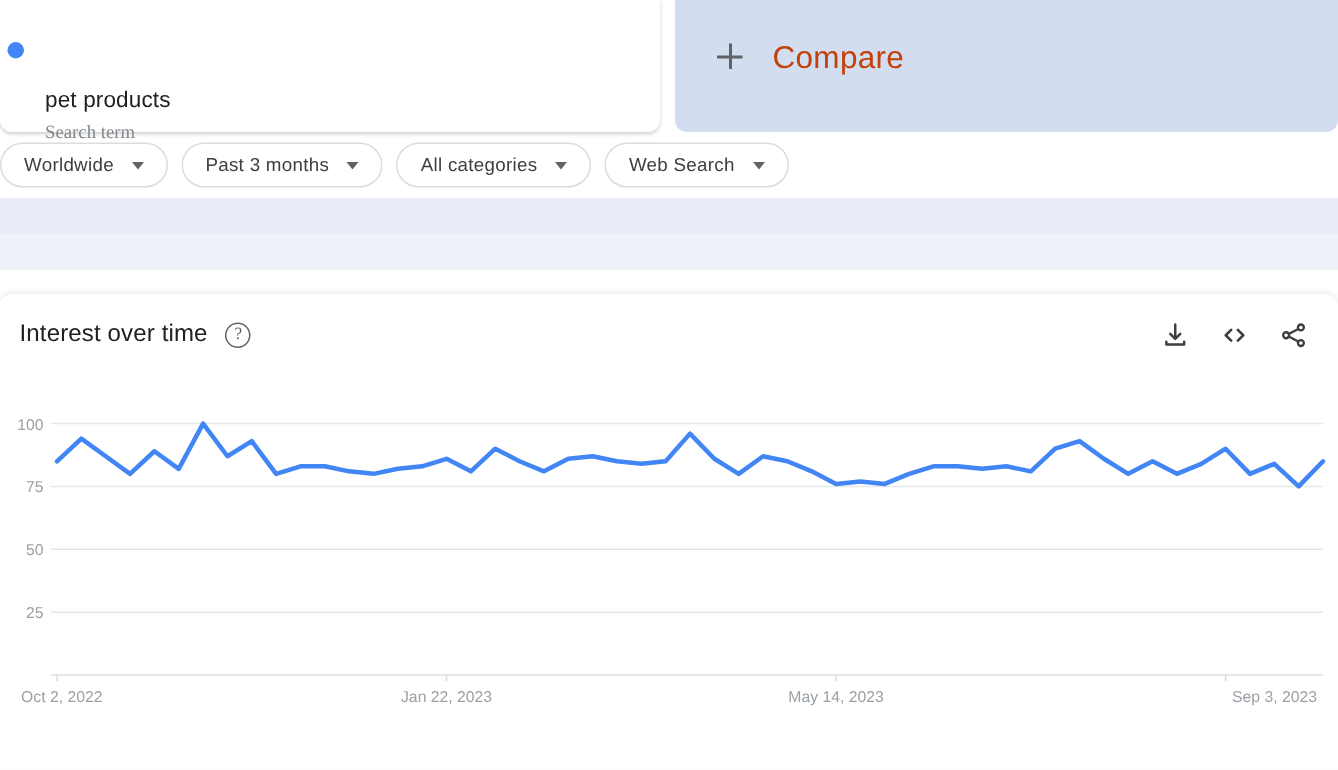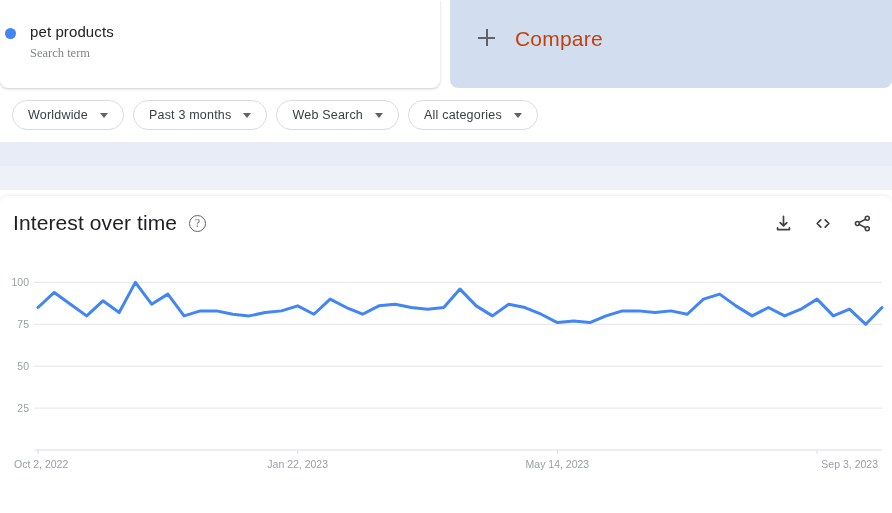--- a/index.html
+++ b/index.html
@@ -38,21 +38,21 @@
     z-index: 2;
   }
   .term-dot {
     width: 11px;
     height: 11px;
     border-radius: 50%;
     background: #4285f4;
     margin: 6px 14px 0 5px;
     flex: none;
   }
-  .term-text { display: flex; flex-direction: column; }
+  .term-text { display: flex; flex-direction: column; margin-top: 35px; }
   .term-title {
     font-size: 15px;
     color: #202124;
     line-height: 20px;
     letter-spacing: .1px;
   }
   .term-sub {
     font-size: 12.5px;
     color: #80868b;
     line-height: 17px;
@@ -85,25 +85,24 @@
   .plus-icon::before { left: 0; top: 8px; width: 17px; height: 1.6px; }
   .plus-icon::after  { top: 0; left: 8px; height: 17px; width: 1.6px; }
   .compare-label {
     font-size: 21px;
     color: #c2410c;
     letter-spacing: .2px;
   }
 
   
   .filter-bar {
-    height: 54px;
+    height: 44px;
     background: #ffffff;
     display: flex;
     align-items: center;
-    padding-left: 12px;
     box-sizing: border-box;
   }
   .chip {
     height: 30px;
     border: 1px solid #dadce0;
     border-radius: 16px;
     display: inline-flex;
     align-items: center;
     justify-content: center;
     padding: 0 15px;
@@ -143,21 +142,21 @@
     box-sizing: border-box;
   }
   .chart-head {
     display: flex;
     align-items: center;
     padding: 14px 20px 0 13px;
     height: 40px;
     box-sizing: border-box;
   }
   .chart-title {
-    font-size: 21px;
+    font-size: 16px;
     color: #202124;
     letter-spacing: .1px;
   }
   .help-icon {
     width: 17px; height: 17px;
     border: 1.4px solid #5f6368;
     border-radius: 50%;
     margin-left: 12px;
     font-size: 11.5px;
     line-height: 15px;
@@ -200,25 +199,25 @@
 <div class="filter-bar">
   <div class="chip">
     <span class="chip-label">Worldwide</span>
     <span class="caret"></span>
   </div>
   <div class="chip">
     <span class="chip-label">Past 3 months</span>
     <span class="caret"></span>
   </div>
   <div class="chip">
+    <span class="chip-label">All categories</span>
+    <span class="caret"></span>
+  </div>
+  <div class="chip">
     <span class="chip-label">Web Search</span>
-    <span class="caret"></span>
-  </div>
-  <div class="chip">
-    <span class="chip-label">All categories</span>
     <span class="caret"></span>
   </div>
 </div>
 
 <div class="band-a"></div>
 <div class="band-b"></div>
 
 <div class="chart-card">
   <div class="chart-head">
     <div class="chart-title">Interest over time</div>

